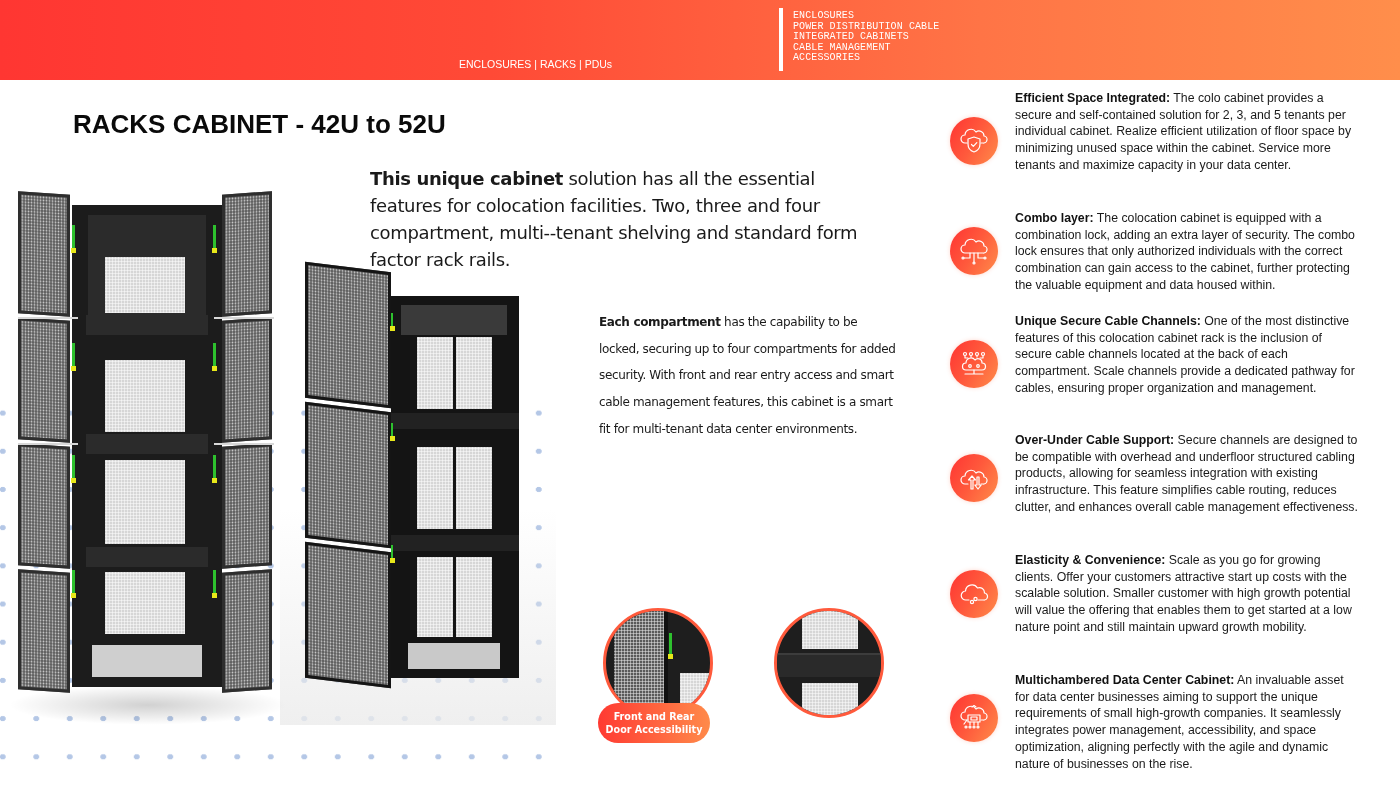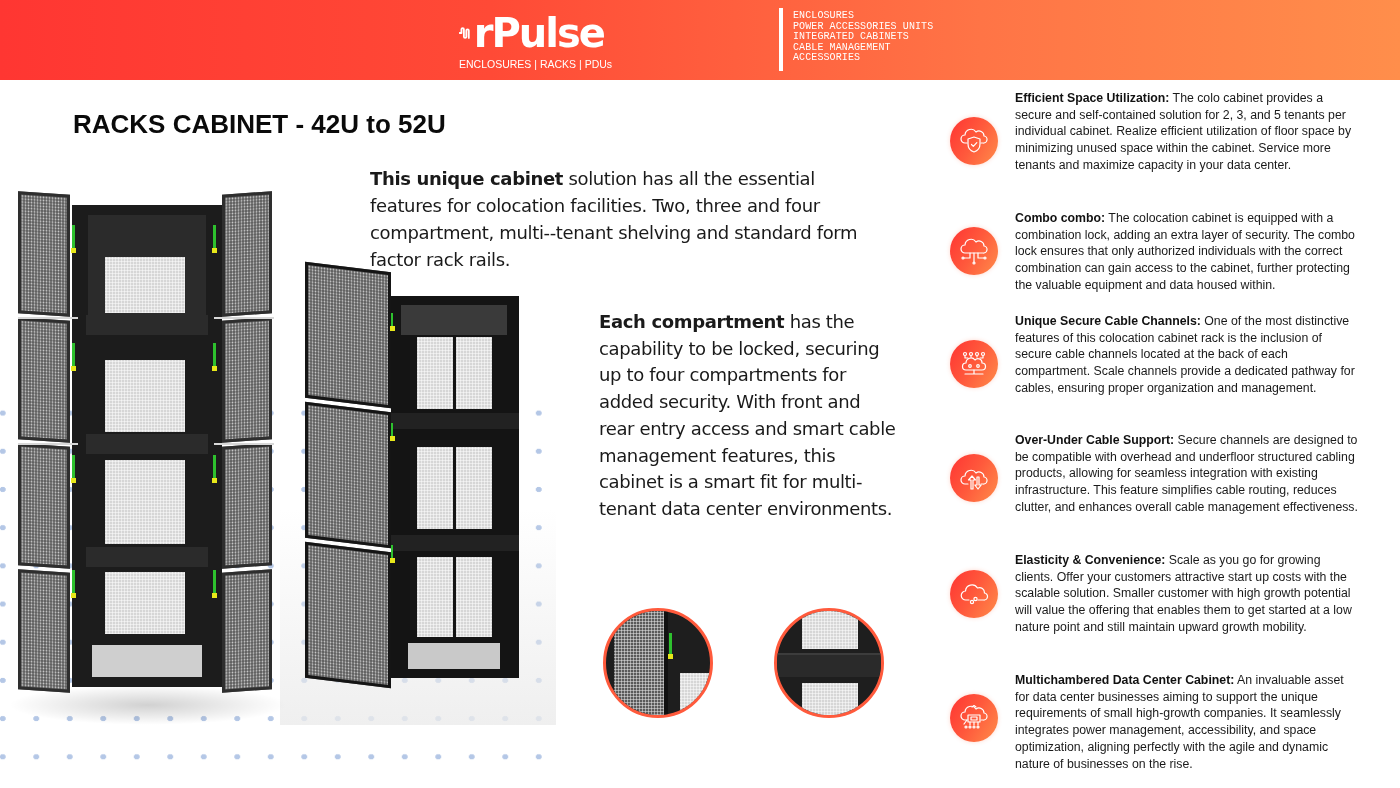--- a/index.html
+++ b/index.html
@@ -71,21 +71,21 @@
 
   
   .intro {
     position: absolute; left: 370px; top: 165px; width: 500px;
     font-family: "DejaVu Sans", sans-serif; font-size: 18px; line-height: 27px; color: #1a1a1a;
     letter-spacing: -0.35px;
   }
   .intro b, .detail b { font-weight: bold; }
   .detail {
     position: absolute; left: 599px; top: 309px; width: 300px;
-    font-family: "DejaVu Sans", sans-serif; font-size: 18px; line-height: 26.7px; color: #1a1a1a;
+    font-family: "DejaVu Sans", sans-serif; font-size: 12px; line-height: 26.7px; color: #1a1a1a;
     letter-spacing: -0.35px;
   }
 
   
   .badge { position: absolute; width: 120px; height: 150px; }
   .badge-circle {
     position: absolute; left: 5px; top: 0; width: 110px; height: 110px; border-radius: 50%;
     border: 3px solid #ff5a3c; overflow: hidden; background: #1e1e1e;
   }
   .badge-pill {
@@ -107,32 +107,26 @@
     position: absolute; left: 66px; top: 0; width: 345px;
     font-family: "Liberation Sans", sans-serif; font-size: 12.3px; line-height: 16.7px; color: #1a1a1a;
   }
   .feat-text b { font-weight: bold; color: #111; }
 </style>
 </head>
 <body>
 
 <div class="header">
   <div class="logo">
-    <div class="logo-mark">
-      <svg class="logo-wave" viewBox="0 0 42 40">
-        <path d="M2 20 H8 V8 Q8 4 12 4 Q16 4 16 8 V32 Q16 36 20 36 Q24 36 24 32 V12 Q24 8 28 8 Q32 8 32 12 V36" fill="none" stroke="#fff" stroke-width="6" stroke-linecap="round" stroke-linejoin="round"></path>
-      </svg>
-      <span>rPulse</span>
-    </div>
     <div class="logo-tag">ENCLOSURES | RACKS | PDUs</div>
   </div>
   <div class="nav-divider"></div>
   <ul class="nav-list">
     <li>ENCLOSURES</li>
-    <li>POWER ACCESSORIES UNITS</li>
+    <li>POWER DISTRIBUTION CABLE</li>
     <li>INTEGRATED CABINETS</li>
     <li>CABLE MANAGEMENT</li>
     <li>ACCESSORIES</li>
   </ul>
 </div>
 
 <h1 class="page-title">RACKS CABINET - 42U to 52U</h1>
 
 <div class="dots"></div>
 
@@ -201,54 +195,55 @@
 <p class="intro"><b>This unique cabinet</b><span> solution has all the essential features for colocation facilities. Two, three and four compartment, multi--tenant shelving and standard form factor rack rails.</span></p>
 
 <p class="detail"><b>Each compartment</b><span> has the capability to be locked, securing up to four compartments for added security. With front and rear entry access and smart cable management features, this cabinet is a smart fit for multi-tenant data center environments.</span></p>
 
 <div class="badge" style="left:598px;top:608px;">
   <div class="badge-circle">
     <div class="perf" style="position:absolute;left:8px;top:0;width:54px;height:110px;border-right:4px solid #111;"></div>
     <div class="latch" style="left:63px;top:22px;width:3px;height:22px;"></div>
     <div class="perf-light" style="position:absolute;left:74px;top:62px;width:40px;height:50px;"></div>
   </div>
+  <div class="badge-pill">Front and Rear Door Accessibility</div>
 </div>
 
 <div class="badge" style="left:769px;top:608px;">
   <div class="badge-circle">
     <div class="perf-light" style="position:absolute;left:25px;top:0;width:56px;height:38px;"></div>
     <div style="position:absolute;left:0;top:42px;width:110px;height:24px;background:#2a2a2a;border-top:2px solid #3c3c3c;"></div>
     <div class="perf-light" style="position:absolute;left:25px;top:72px;width:56px;height:40px;"></div>
   </div>
 </div>
 
 <div class="feature" style="top:90px;">
   <div class="feat-icon" style="top:27px;">
     <svg viewBox="0 0 30 30" fill="none" stroke="#fff" stroke-width="1.2" stroke-linecap="round" stroke-linejoin="round">
       <path d="M8 17 H6 a4 4 0 0 1 0-8 a6 6 0 0 1 11-3 a5 5 0 0 1 8 4 a3.5 3.5 0 0 1 -1 7 H22"></path>
       <path d="M15 11 L21 13 V18 C21 22 18 25 15 26 C12 25 9 22 9 18 V13 Z"></path>
       <path d="M12.5 18.5 L14.3 20.3 L17.8 16.6"></path>
     </svg>
   </div>
-  <p class="feat-text"><b>Efficient Space Utilization:</b><span> The colo cabinet provides a secure and self-contained solution for 2, 3, and 5 tenants per individual cabinet. Realize efficient utilization of floor space by minimizing unused space within the cabinet. Service more tenants and maximize capacity in your data center.</span></p>
+  <p class="feat-text"><b>Efficient Space Integrated:</b><span> The colo cabinet provides a secure and self-contained solution for 2, 3, and 5 tenants per individual cabinet. Realize efficient utilization of floor space by minimizing unused space within the cabinet. Service more tenants and maximize capacity in your data center.</span></p>
 </div>
 
 <div class="feature" style="top:210px;">
   <div class="feat-icon" style="top:17px;">
     <svg viewBox="0 0 30 30" fill="none" stroke="#fff" stroke-width="1.2" stroke-linecap="round" stroke-linejoin="round">
       <path d="M8 17 H6 a4 4 0 0 1 0-8 a6 6 0 0 1 11-3 a5 5 0 0 1 8 4 a3.5 3.5 0 0 1 -1 7 H8"></path>
       <path d="M11 17 V22 H5"></path>
         <circle cx="4" cy="22" r="1"></circle>
       <path d="M15 17 V26"></path>
         <circle cx="15" cy="27" r="1"></circle>
       <path d="M19 17 V22 H25"></path>
         <circle cx="26" cy="22" r="1"></circle>
     </svg>
   </div>
-  <p class="feat-text"><b>Combo combo:</b><span> The colocation cabinet is equipped with a combination lock, adding an extra layer of security. The combo lock ensures that only authorized individuals with the correct combination can gain access to the cabinet, further protecting the valuable equipment and data housed within.</span></p>
+  <p class="feat-text"><b>Combo layer:</b><span> The colocation cabinet is equipped with a combination lock, adding an extra layer of security. The combo lock ensures that only authorized individuals with the correct combination can gain access to the cabinet, further protecting the valuable equipment and data housed within.</span></p>
 </div>
 
 <div class="feature" style="top:313px;">
   <div class="feat-icon" style="top:27px;">
     <svg viewBox="0 0 30 30" fill="none" stroke="#fff" stroke-width="1.2" stroke-linecap="round" stroke-linejoin="round">
       <circle cx="6" cy="5" r="1.5"></circle>
         <circle cx="12" cy="5" r="1.5"></circle>
         <circle cx="18" cy="5" r="1.5"></circle>
         <circle cx="24" cy="5" r="1.5"></circle>
       <path d="M6 6.5 V9 H9 M12 6.5 V8 M18 6.5 V8 M24 6.5 V9 H21"></path>

